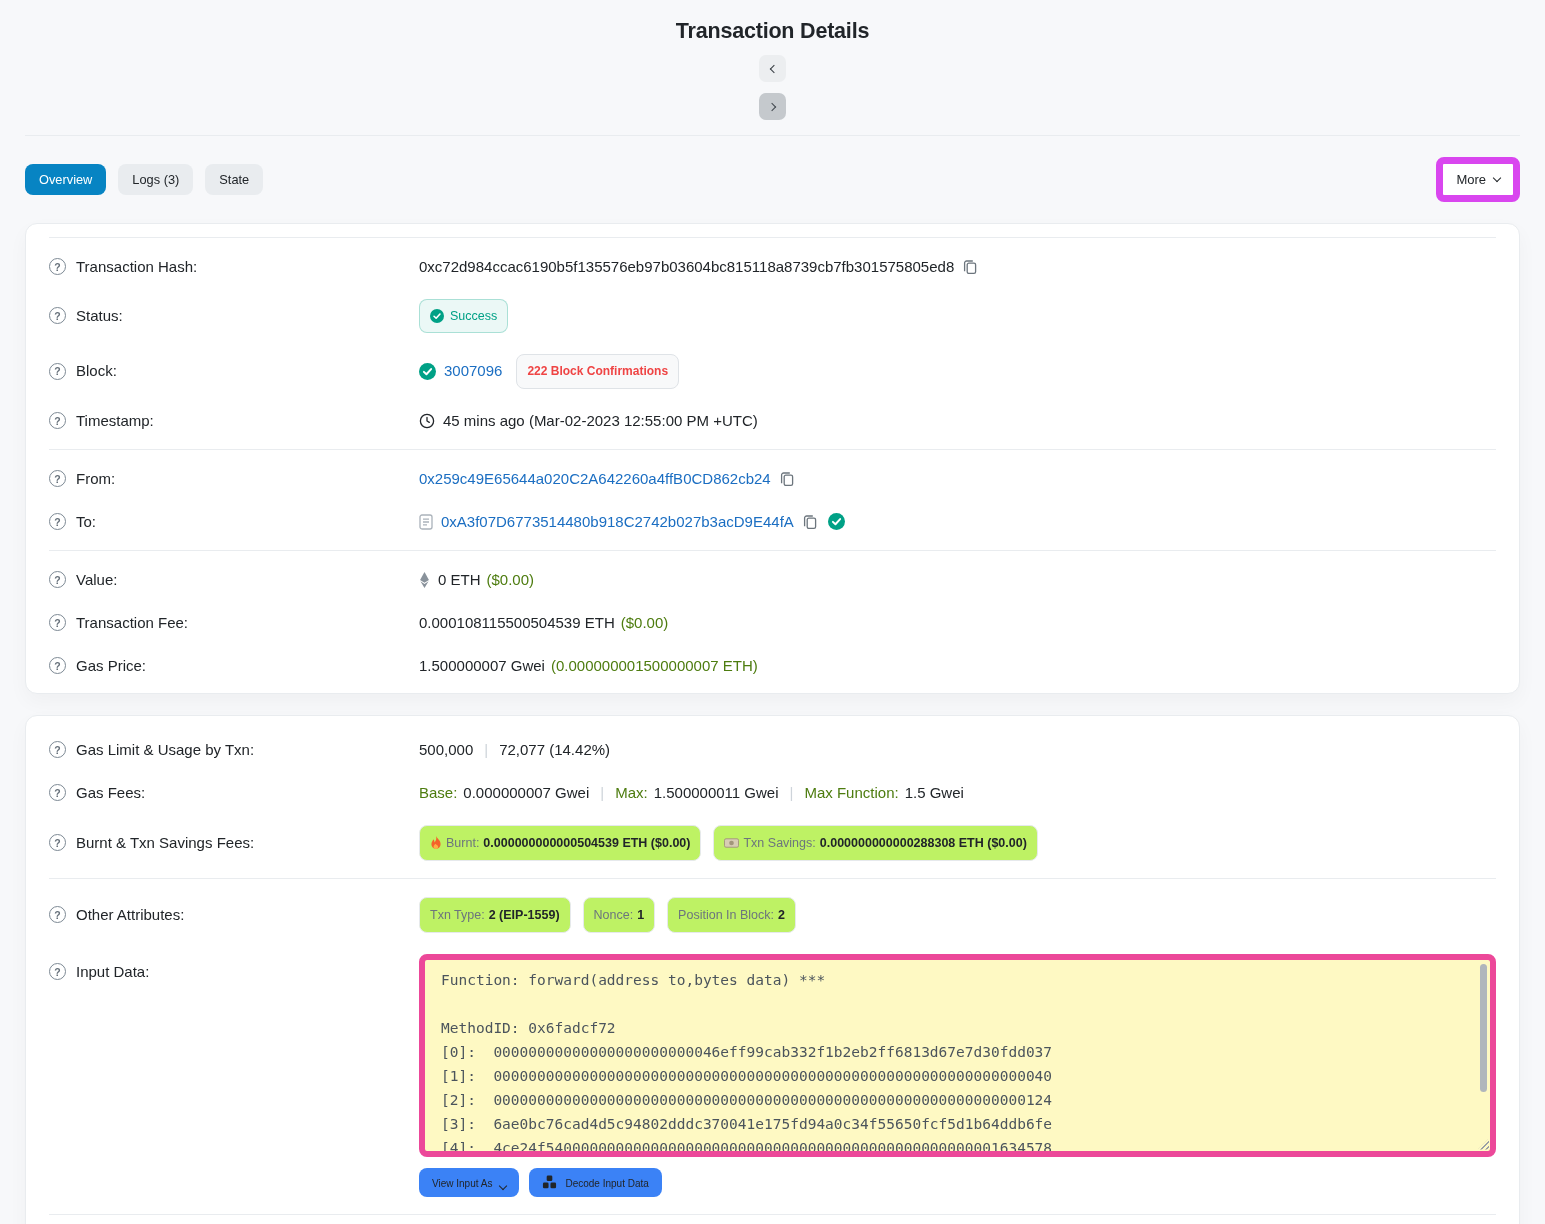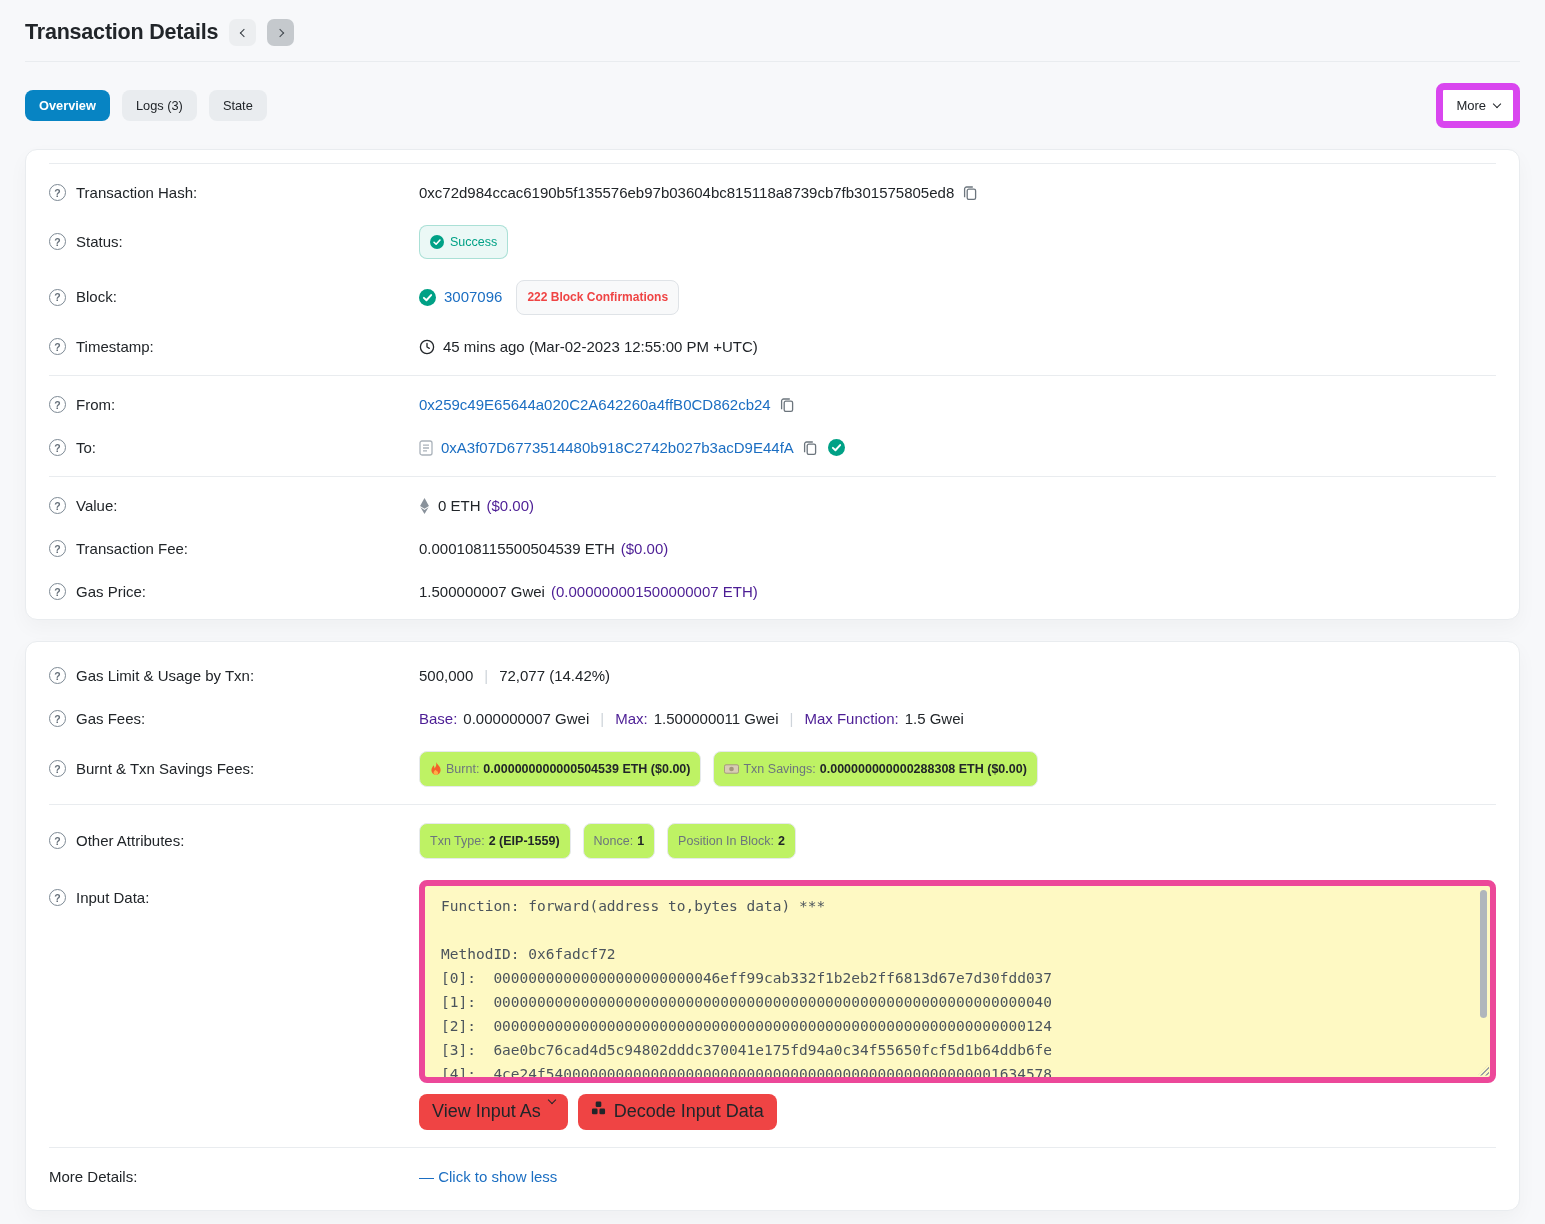--- a/index.html
+++ b/index.html
@@ -6,72 +6,72 @@
   html,body { width:1545px; height:1224px; }
   body {
     background:#f7f8fa;
     font-family:"Liberation Sans", sans-serif;
     color:#212529;
     font-size:15px;
   }
   .container { padding:0 25px; }
 
   
-  .page-header { display:flex; align-items:center; gap:11px; padding-top:19px; }
+  .page-header { display:flex; align-items:center; gap:11px; padding-top:19px;flex-direction:column; }
   .page-header h1 { font-size:21.5px; font-weight:700; letter-spacing:-0.2px; }
   .nav-btn { width:27px; height:27px; border-radius:7px; border:none; display:inline-flex; align-items:center; justify-content:center; cursor:pointer; }
   .nav-btn.prev { background:#eceef0; color:#343a40; }
   .nav-btn.next { background:#c5c9cd; color:#40474e; }
   .chev { display:inline-block; width:6px; height:6px; border-right:1.8px solid currentColor; border-bottom:1.8px solid currentColor; }
   .chev-left  { transform:rotate(135deg); margin-left:2px; }
   .chev-right { transform:rotate(-45deg); margin-right:2px; }
   .chev-down  { transform:rotate(45deg); margin-top:-4px; }
   .header-divider { border-bottom:1px solid #e9ecef; margin-top:15px; }
 
   
   .tabs-row { margin-top:21px; display:flex; align-items:center; justify-content:space-between; }
   .tabs { display:flex; gap:12px; }
   .tab { padding:8px 14px; border-radius:8px; font-size:12.8px; font-weight:500; background:#e9ecef; color:#212529; border:none; cursor:pointer; }
-  .tab.active { background:#0784c3; color:#fff; font-weight:700; }
+  .tab.active { background:#0784c3; color:#fff; font-weight:400; }
   .more-btn { background:#fff; border:7px solid #d946ef; border-radius:8px; padding:8px 13px; font-size:13px; color:#212529; display:inline-flex; align-items:center; gap:8px; cursor:pointer; }
 
   
   .card { background:#fff; border:1px solid #e9ecef; border-radius:12px; box-shadow:0 8px 20px rgba(33,37,41,.035); padding:6px 23px; margin-top:21px; }
   .card-divider { border-bottom:1px solid #e9ecef; margin:7px 0; }
 
   .warning { padding:15px 0 12px 0; color:#dc3545; font-size:15px; }
   .warning b { font-weight:700; }
 
   .row { display:flex; align-items:center; padding:10.5px 0; line-height:22px; }
   .row.top-align { align-items:flex-start; }
   .row-label { flex:0 0 370px; display:flex; align-items:center; gap:10px; }
   .row.top-align .row-label { padding-top:7px; }
   .row-value { flex:1; display:flex; align-items:center; flex-wrap:wrap; gap:0; }
 
   .qicon { flex:0 0 auto; width:17px; height:17px; border:1.4px solid #7d8994; border-radius:50%; color:#66707a; font-size:10.5px; font-weight:700; display:inline-flex; align-items:center; justify-content:center; }
-  .muted { color:#4c1d95; }
+  .muted { color:#4d7c0f; }
   .link { color:#1b6ec2; text-decoration:none; cursor:pointer; }
   .sep { color:#ced4da; margin:0 11px; }
   .gap6 { margin-left:6px; } .gap8 { margin-left:8px; } .gap10 { margin-left:10px; }
 
   .icon-btn { background:none; border:none; cursor:pointer; display:inline-flex; align-items:center; padding:0; }
 
   .status-badge { display:inline-flex; align-items:center; gap:6px; background:rgba(0,161,134,.08); border:1px solid rgba(0,161,134,.28); color:#00a186; border-radius:8px; padding:5px 10px; font-size:12.5px; font-weight:500; }
   .pill { display:inline-flex; align-items:center; background:#f8f9fa; border:1px solid #dfe3e7; border-radius:8px; padding:5.5px 10px; font-size:12px; font-weight:700; color:#ef4444; }
   .attr-badge { display:inline-flex; align-items:center; gap:4px; background:#bef264; border:1px solid #e6e9ec; border-radius:8px; padding:6px 10px; font-size:12.5px; }
   .attr-badge .lbl { color:#6c757d; font-weight:400; }
   .attr-badge .val { color:#212529; font-weight:700; }
 
   
   .input-box { position:relative; flex:1; background:#fef9c3; border:6px solid #ec4899; border-radius:8px; height:203px; overflow:hidden; }
   .input-box pre { padding:8px 16px; font-family:"DejaVu Sans Mono", monospace; font-size:14.5px; line-height:24px; color:#4b545c; white-space:pre; }
   .vscroll { position:absolute; top:4px; right:3px; width:7px; height:128px; border-radius:4px; background:#b0b6bc; }
   .resize-handle { position:absolute; right:1px; bottom:1px; width:11px; height:11px; clip-path:polygon(100% 0, 100% 100%, 0 100%); background:repeating-linear-gradient(-45deg, transparent 0 2px, #9aa0a6 2px 3.2px); cursor:nwse-resize; }
   .input-actions { display:flex; gap:10px; margin-top:11px; }
-  .btn-gray { background:#ef4444; border:none; border-radius:8px; padding:7.5px 13px; font-size:18px; color:#212529; display:inline-flex; align-items:flex-start; gap:8px; cursor:pointer; }
+  .btn-gray { background:#3b82f6; border:none; border-radius:8px; padding:7.5px 13px; font-size:10px; color:#212529; display:inline-flex; align-items:flex-end; gap:8px; cursor:pointer; }
 
   svg { display:block; }
 </style>
 </head>
 <body>
 
 <div class="container">
 
   <div class="page-header">
     <h1>Transaction Details</h1>

